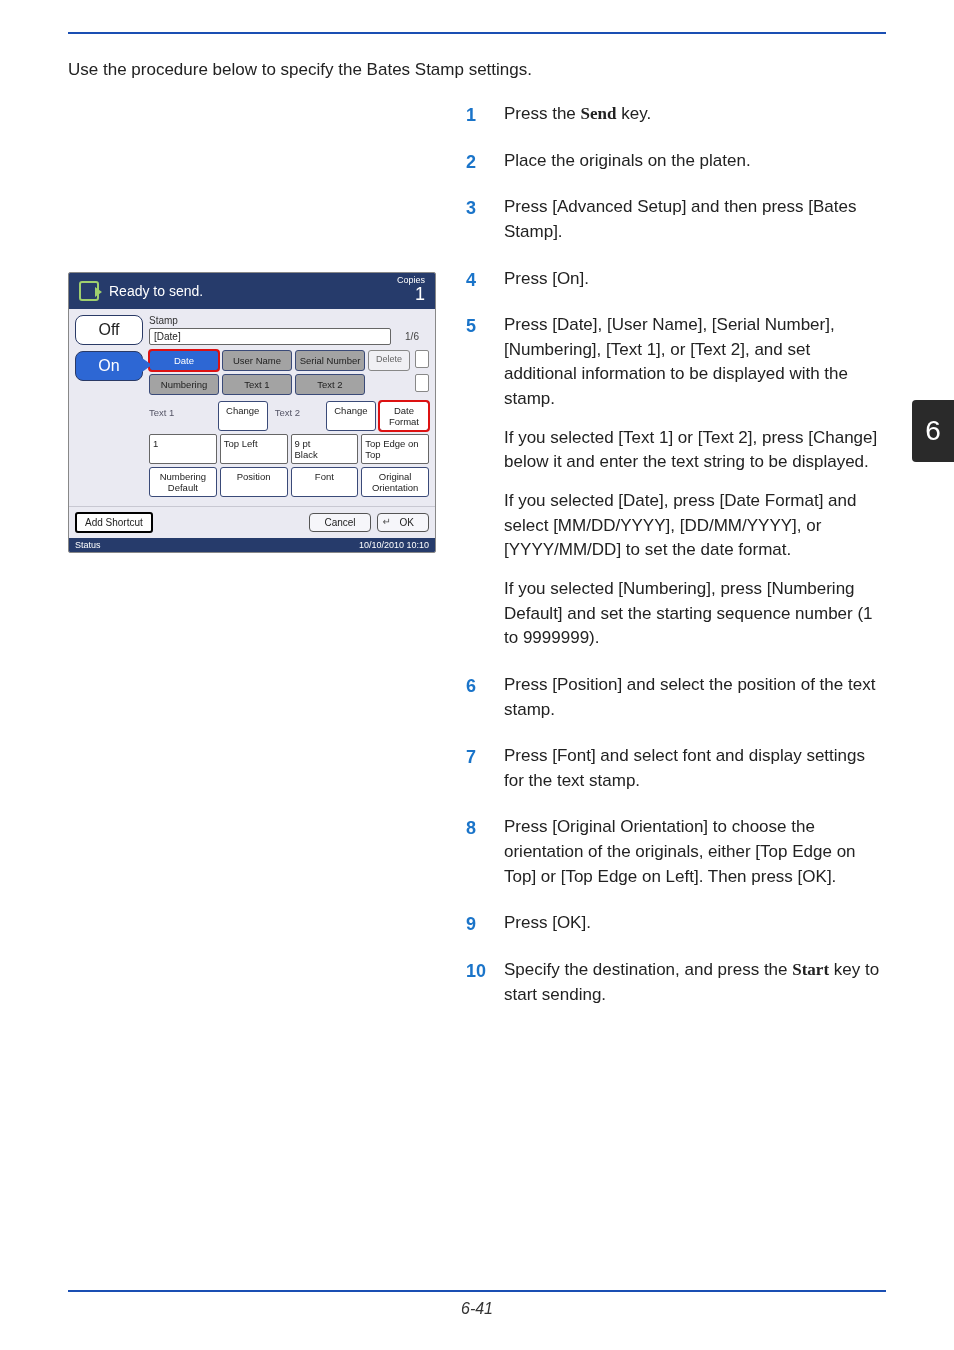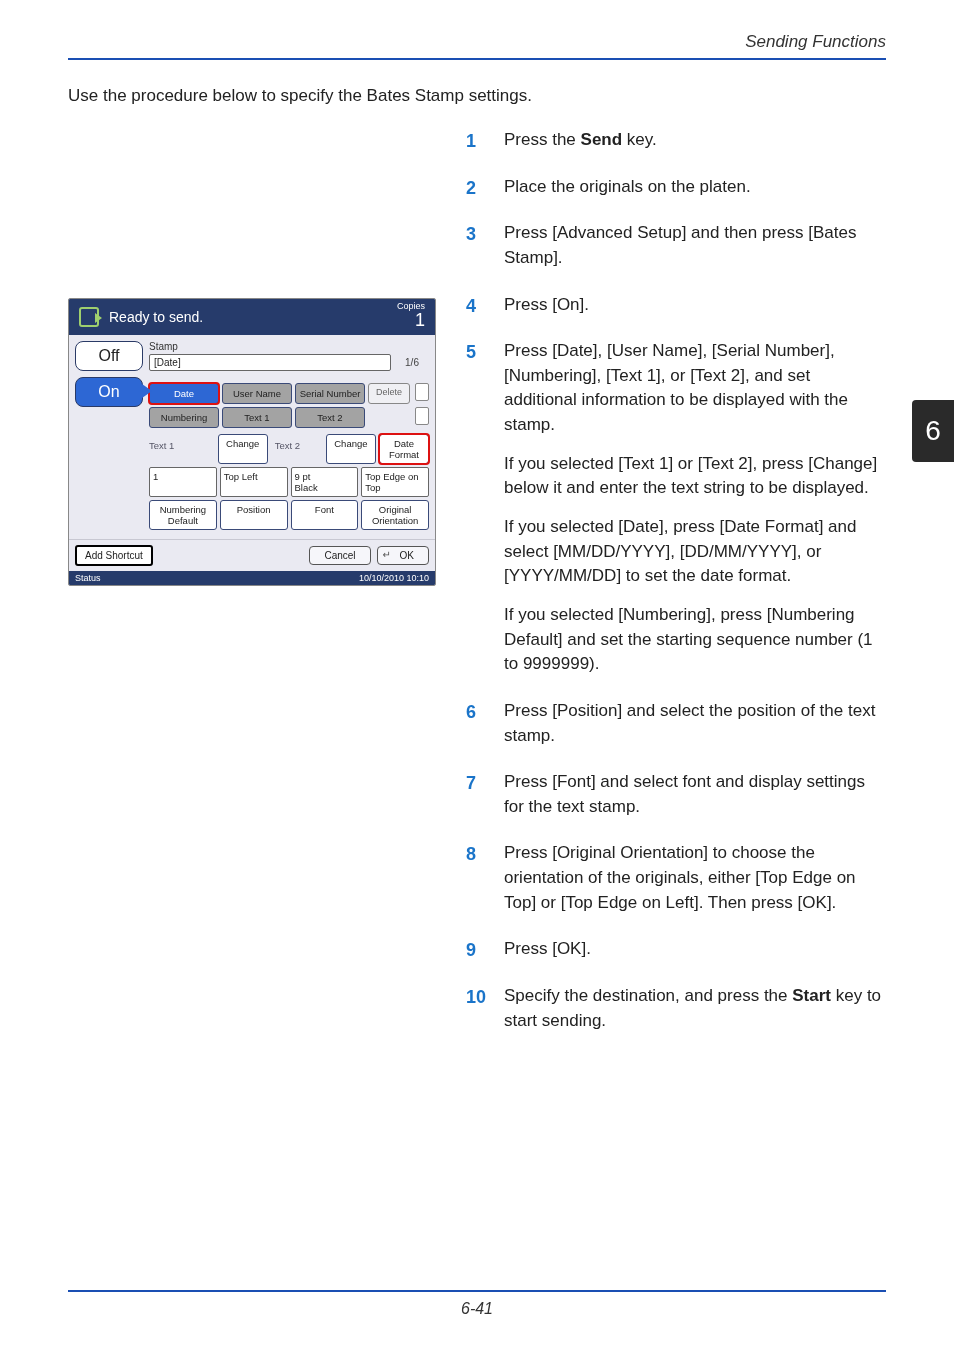--- a/index.html
+++ b/index.html
@@ -71,21 +71,21 @@
     position:absolute;
     left:0;
     top:0;
     font-weight:700;
     color:var(--step-blue);
     font-size:18px;
   }
   .step-sub{
     margin-top:14px;
   }
-  b{font-weight:700;}
+  b{font-weight:700;font-family:Liberation Serif, serif;}
 
   
   .side-tab{
     position:absolute;
     right:0;
     top:400px;
     width:42px;
     height:62px;
     background:var(--sidebar);
     color:#fff;
@@ -175,21 +175,21 @@
     content:"";position:absolute;right:-10px;top:6px;width:0;height:0;
     border-left:10px solid #2d67d4;border-top:7px solid transparent;border-bottom:7px solid transparent;
   }
   .stamp-area{
     flex:1;
   }
   .stamp-hdr{
     font-size:10px;margin-bottom:2px;color:#333;
   }
   .date-line{
-    display:flex;align-items:center;gap:4px;margin-bottom:12px;
+    display:flex;align-items:center;gap:4px;margin-bottom:5px;
   }
   .date-line .field{
     flex:1;border:1px solid #666;background:#fff;border-radius:2px;
     padding:2px 4px;font-size:10px;
   }
   .date-line .pages{font-size:10px;color:#444;width:34px;text-align:center;}
   .grid-row{display:flex;gap:3px;margin-bottom:3px;}
   .chip{
     flex:1;border:1px solid #3a4a78;background:#a3a3a3;border-radius:3px;
     padding:4px 2px;font-size:9.5px;text-align:center;
@@ -234,21 +234,20 @@
   .status-bar{
     background:#263b6b;color:#fff;display:flex;
     font-size:9px;padding:2px 6px;justify-content:space-between;
   }
 </style>
 </head>
 <body>
 
 <div class="page">
 
-  <div class="running-head">Sending Functions</div>
   <div class="rule"></div>
 
   <div class="intro">Use the procedure below to specify the Bates Stamp settings.</div>
 
   <div class="cols">
 
     <div class="left">
       <div class="panel">
 
         <div class="panel-top">

